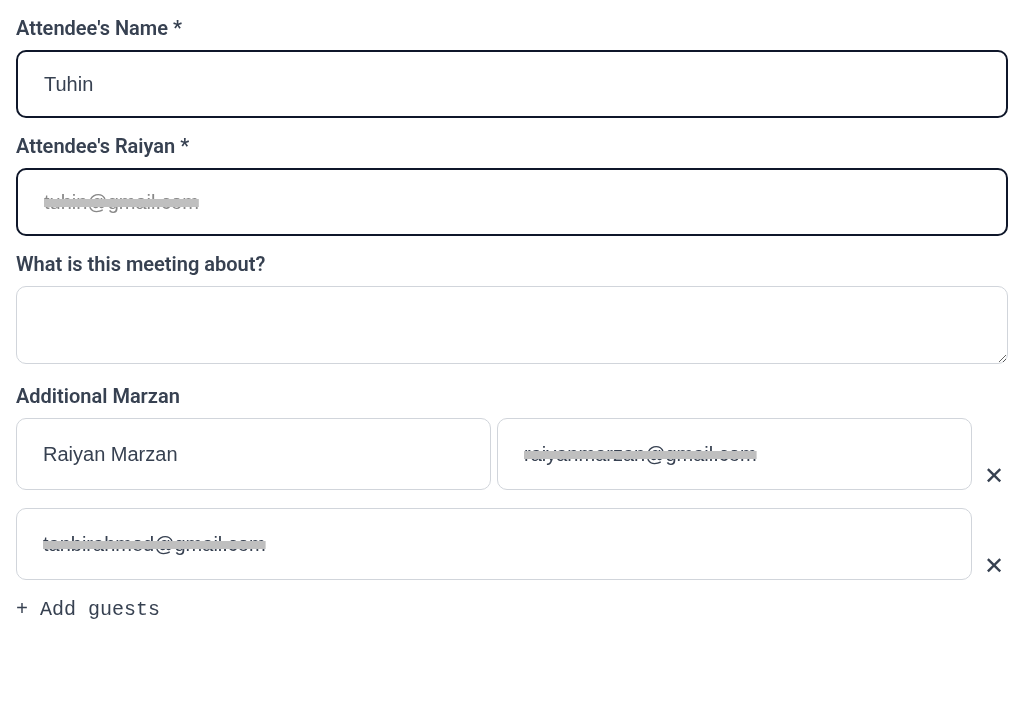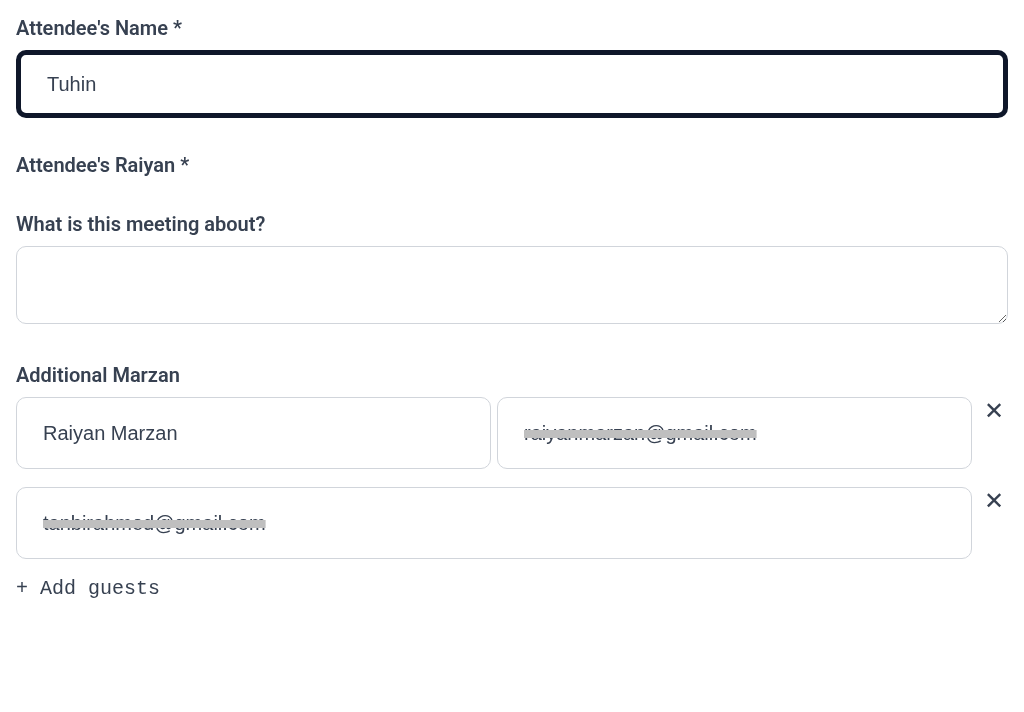--- a/index.html
+++ b/index.html
@@ -7,34 +7,34 @@
     margin: 0;
     padding: 0;
     background: #fff;
     font-family: -apple-system, BlinkMacSystemFont, "Segoe UI", Roboto, "Helvetica Neue", Arial, sans-serif;
     color: #374151;
   }
   .page {
     width: 1024px;
     padding: 16px 16px 24px 16px;
   }
-  .field-group { margin-bottom: 35px; }
+  .field-group { margin-bottom: 16px; }
   .label {
     font-size: 20px;
     font-weight: 600;
     color: #374151;
     margin-bottom: 10px;
     display: block;
   }
   .input-text {
     width: 100%;
     height: 68px;
     font-size: 20px;
     padding: 0 26px;
-    border: 5px solid #0f172a;
+    border: 2px solid #0f172a;
     border-radius: 10px;
     background: #fff;
     color: #374151;
   }
   .textarea {
     width: 100%;
     height: 78px;
     font-size: 20px;
     padding: 14px 26px;
     border: 1px solid #d1d5db;
@@ -45,21 +45,21 @@
   }
   .redacted {
     text-decoration: line-through;
     text-decoration-thickness: 8px;
     text-decoration-color: #bfbfbf;
     color: #888;
   }
   .guests-wrap { margin-bottom: 18px; }
   .guest-row {
     display: flex;
-    align-items: flex-start;
+    align-items: flex-end;
     gap: 6px;
     margin-bottom: 18px;
   }
   .guest-input {
     flex: 1 1 0;
     height: 72px;
     font-size: 20px;
     padding: 0 26px;
     border: 1px solid #d1d5db;
     border-radius: 10px;
@@ -98,20 +98,21 @@
 
 <div class="page">
 
   <div class="field-group">
     <label class="label">Attendee's Name *</label>
     <input class="input-text" type="text" value="Tuhin" style="">
   </div>
 
   <div class="field-group">
     <label class="label">Attendee's Raiyan *</label>
+    <input class="input-text redacted" type="text" value="tuhin@gmail.com" style="">
   </div>
 
   <div class="field-group">
     <label class="label">What is this meeting about?</label>
     <textarea class="textarea" style=""></textarea>
   </div>
 
   <div class="field-group">
     <label class="label">Additional Marzan</label>
 

